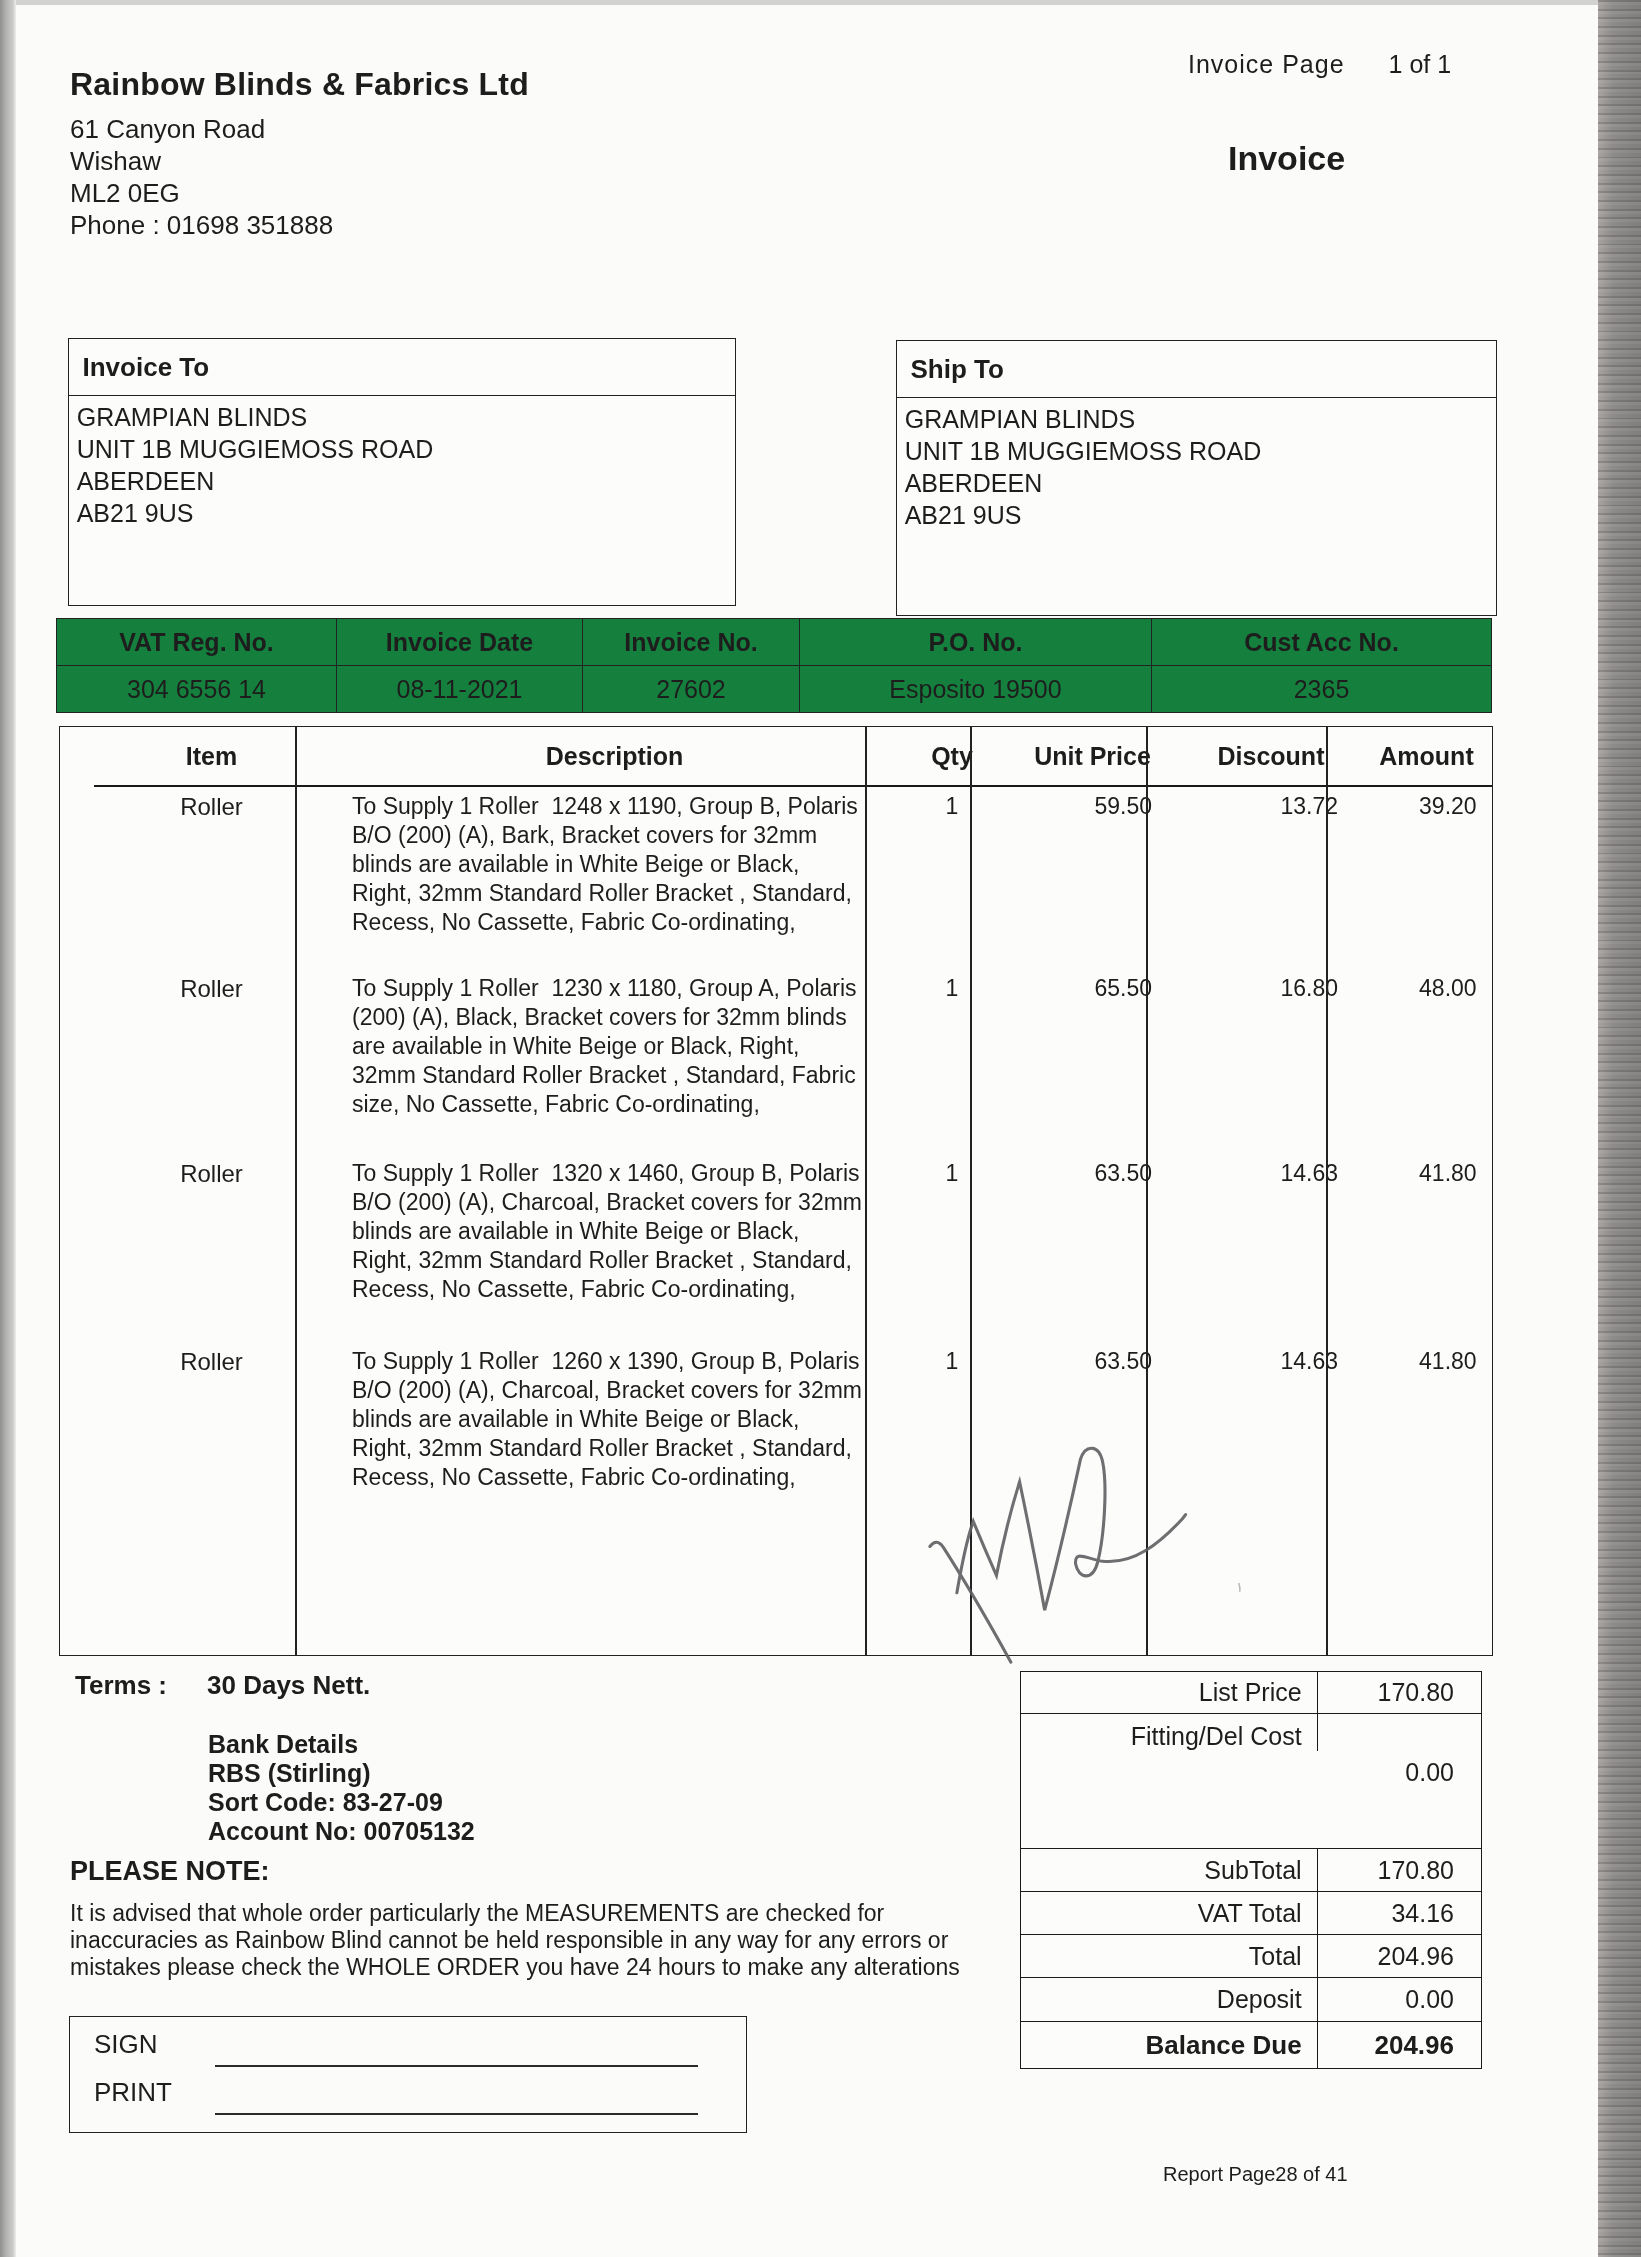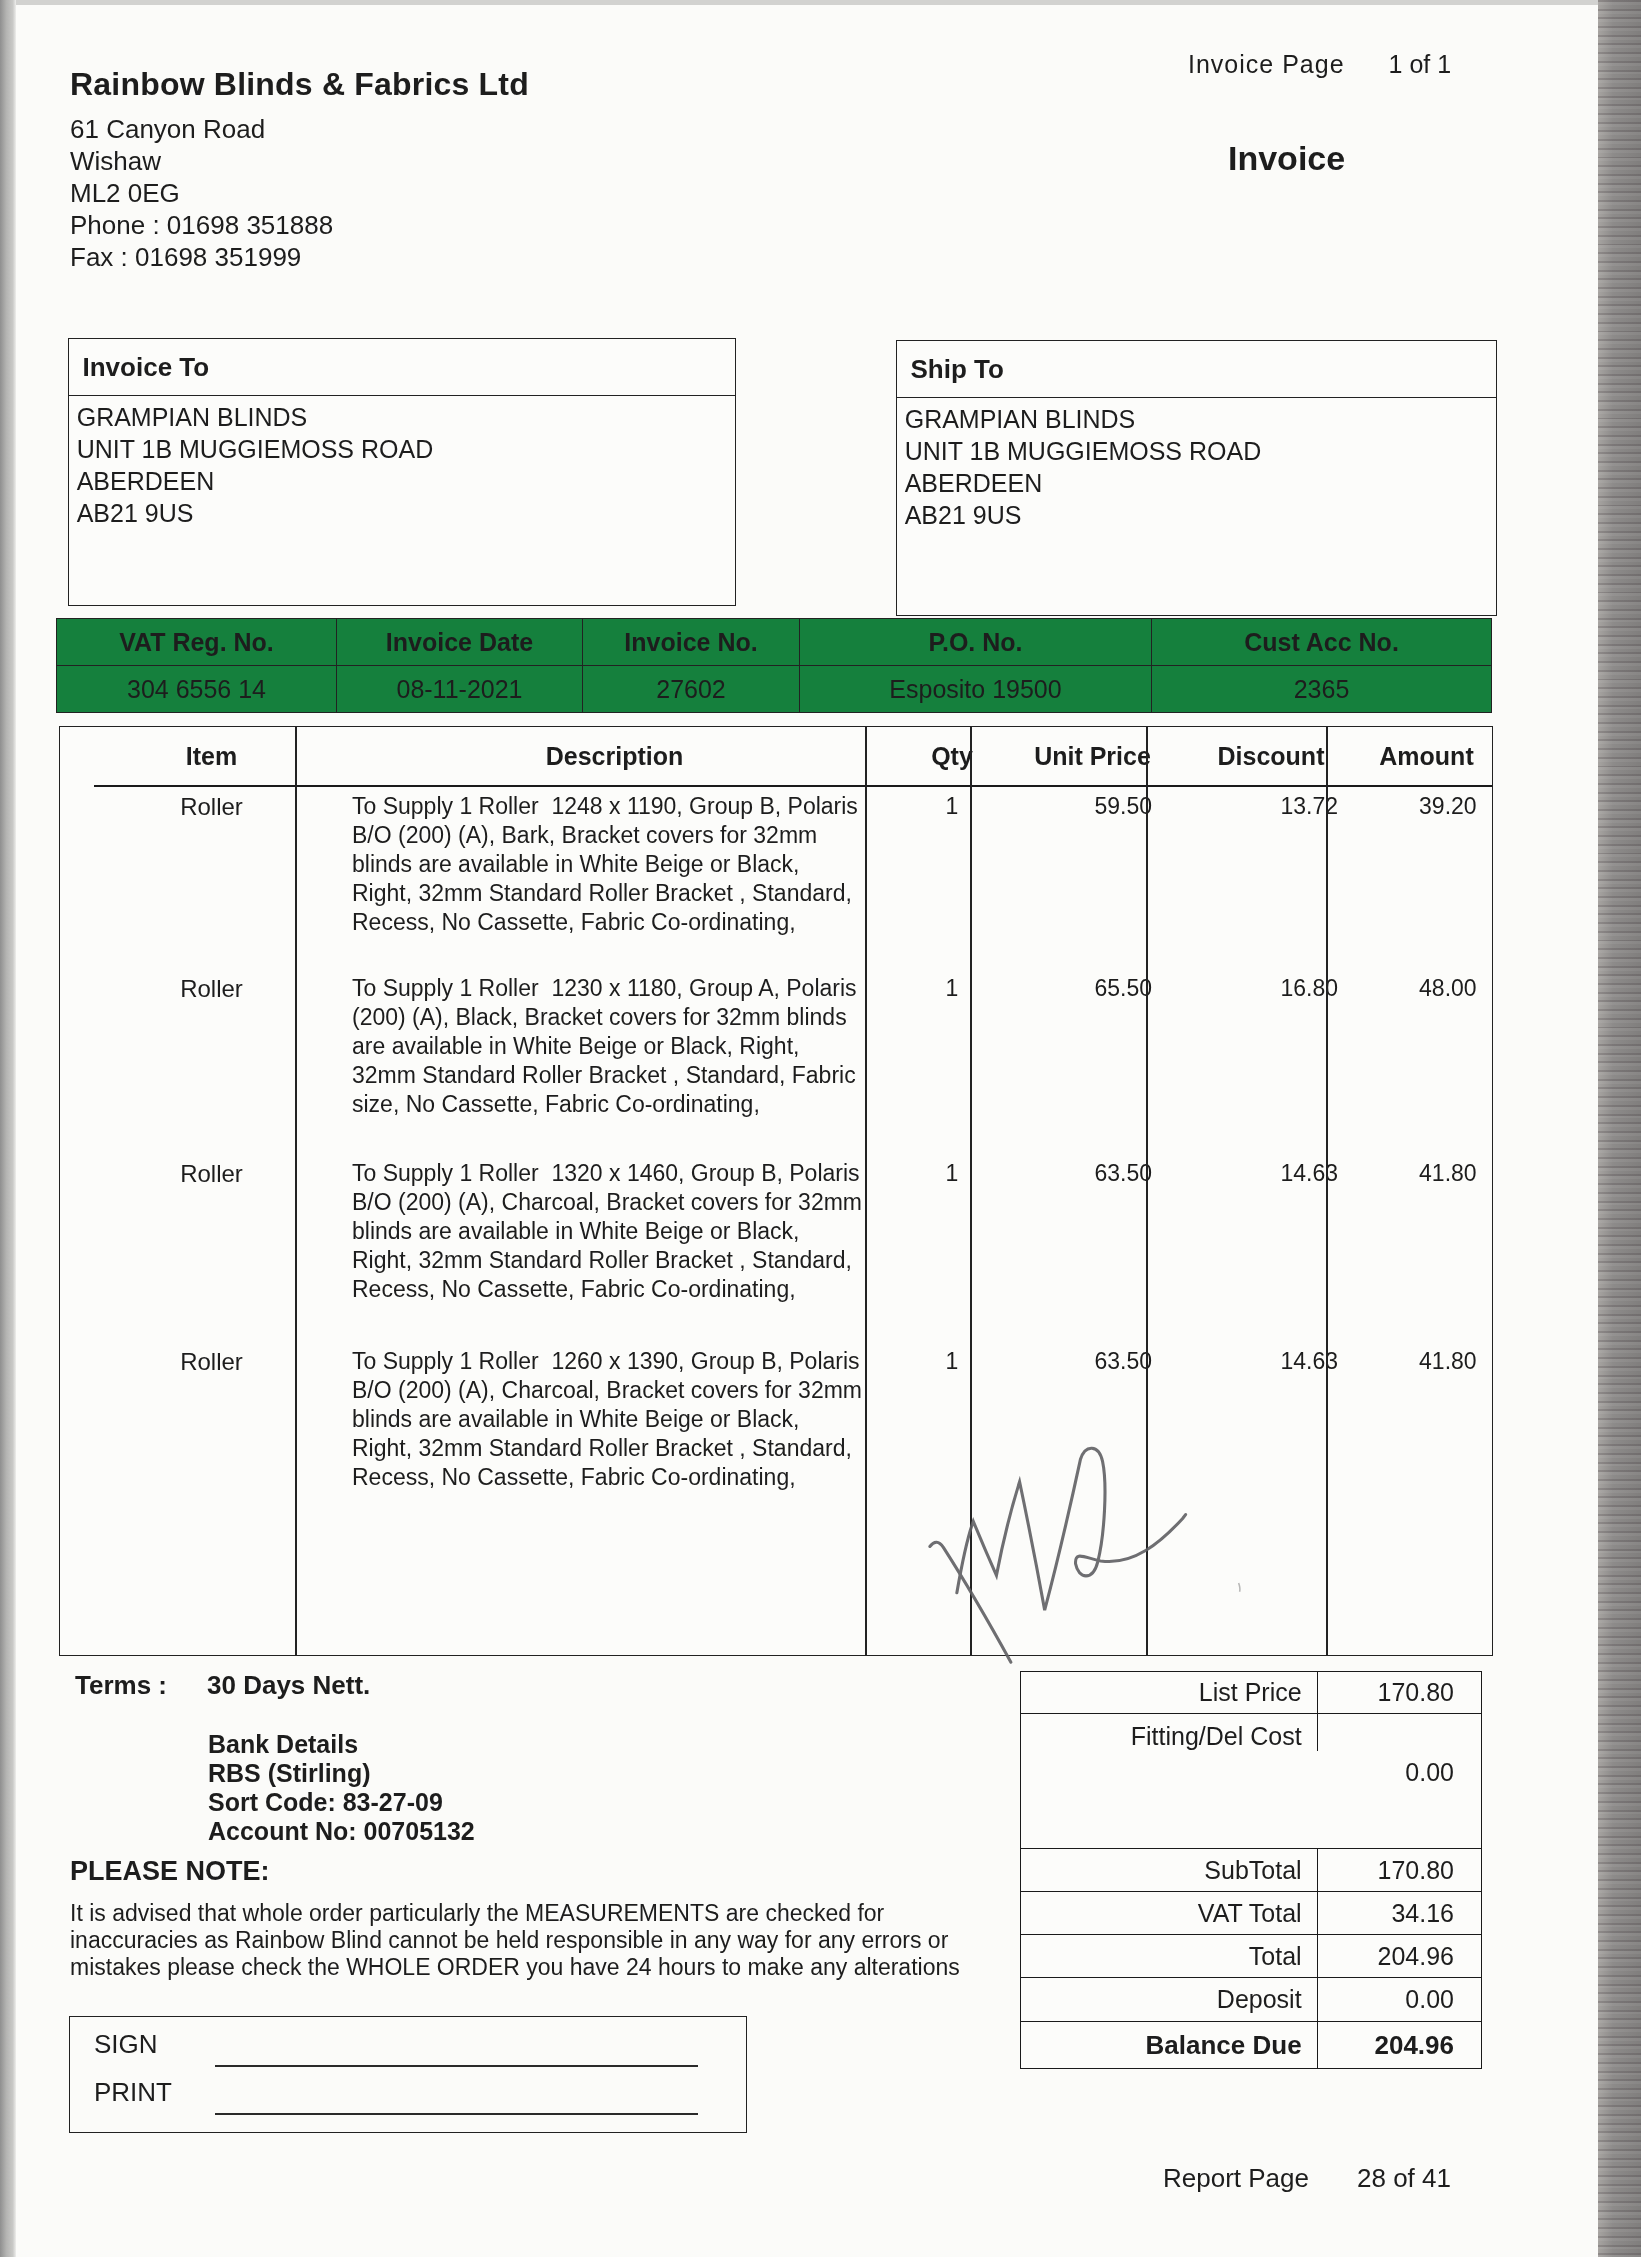--- a/index.html
+++ b/index.html
@@ -86,41 +86,40 @@
              display:flex;align-items:center;justify-content:flex-end;
              padding-right:15.4px;font-size:25px;}
   .tot-value{flex:1;display:flex;align-items:center;justify-content:flex-end;
              padding-right:27px;font-size:25px;}
   .h-listprice{height:42px;} .h-fitting{height:135px;flex-direction:column;} .h-subtotal{height:43px;}
   .h-vat{height:43px;} .h-total{height:43px;} .h-deposit{height:44px;}
   .tot-row.top-align .tot-label,.tot-row.top-align .tot-value{align-items:flex-start;padding-top:7.7px;}
   .tot-row.bold .tot-label,.tot-row.bold .tot-value{font-weight:bold;font-size:26px;}
   .totals-wrap{display:flex;flex-direction:column;height:100%;}
 
-  .report{left:1163px;top:2163px;display:flex;gap:48px;font-size:26px;}
+  .report{left:1163px;top:2163px;display:flex;font-size:20px;}
 
   .signature{left:898px;top:1390px;z-index:5;}
 </style>
 </head>
 <body>
 
 <div class="page">
 
   <div class="abs edge-top"></div>
   <div class="abs edge-left"></div>
   <div class="abs edge-right"></div>
 
   <div class="abs company">
     <h1>Rainbow Blinds &amp; Fabrics Ltd</h1>
     <div class="lines">
       <div class="line">61 Canyon Road</div>
       <div class="line">Wishaw</div>
       <div class="line">ML2 0EG</div>
       <div class="line">Phone : 01698 351888</div>
-      <div class="line">Fax : 01698 351999</div>
     </div>
   </div>
 
   <div class="abs pageref">
     <span class="lbl">Invoice Page</span>
     <span>1 of 1</span>
   </div>
   <div class="abs invoice-title">Invoice</div>
 
   <div class="abs addr-box box-invto">

